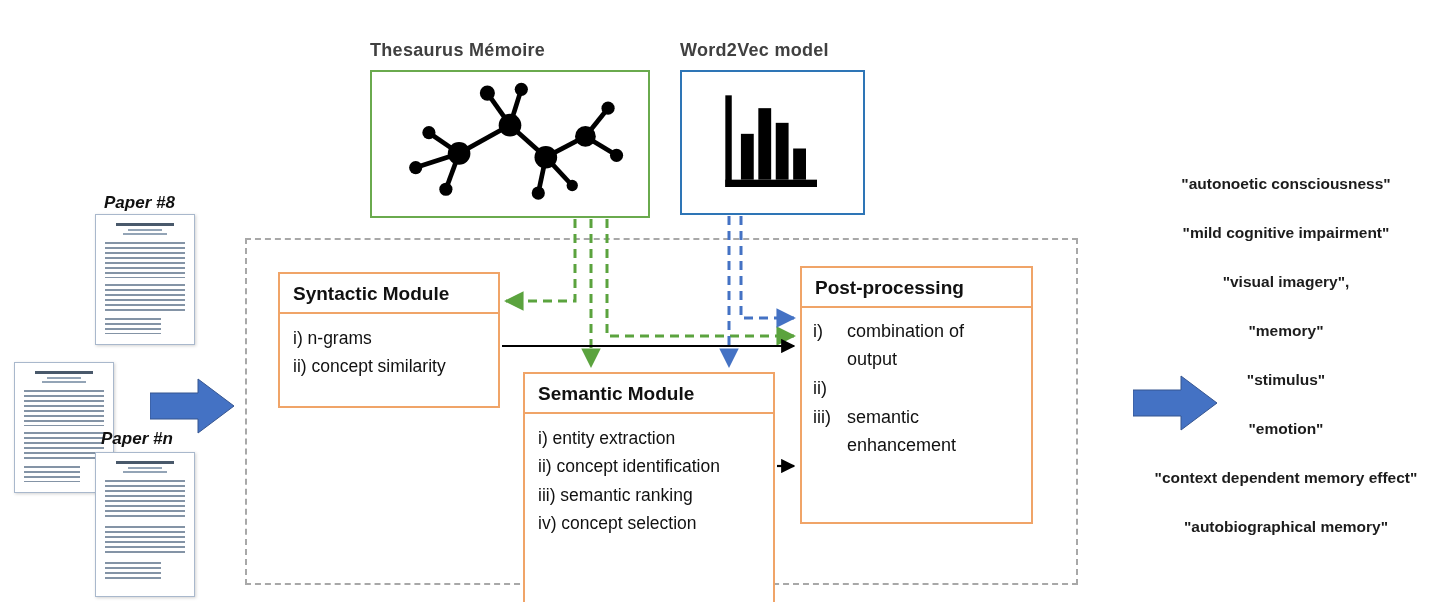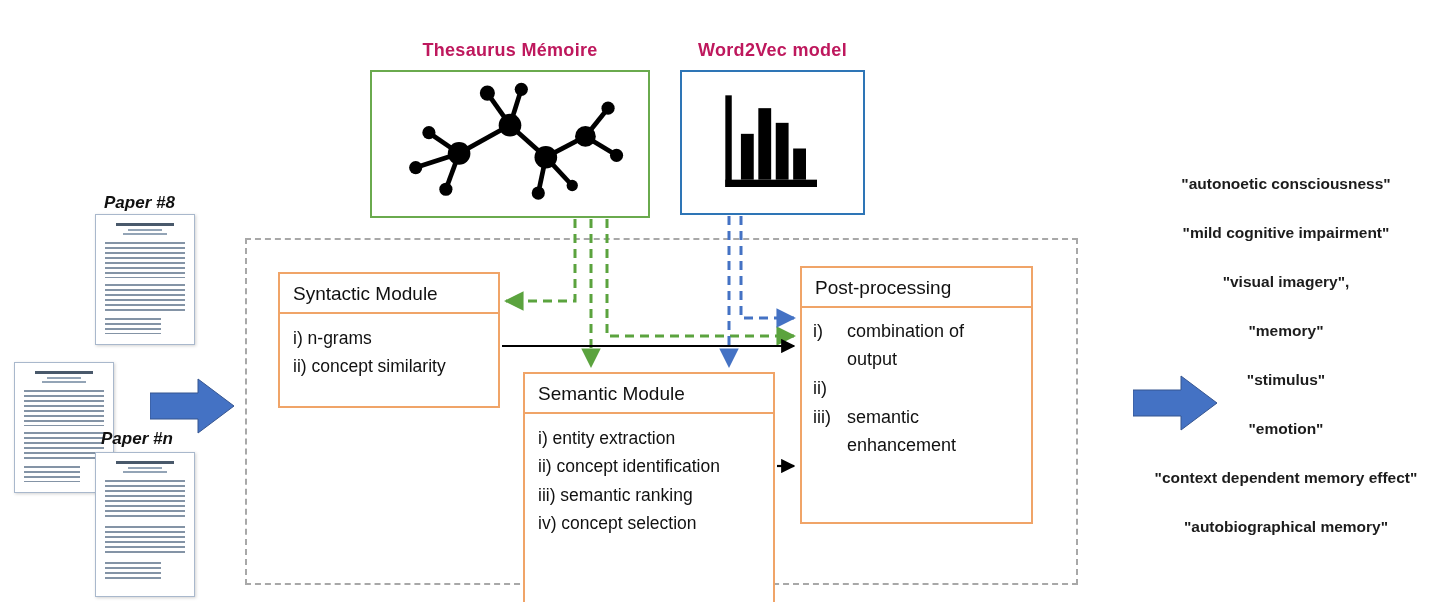--- a/index.html
+++ b/index.html
@@ -16,28 +16,28 @@
   .doc .t3{height:2px;background:#93a4b6;width:55%;margin:0 auto 7px;}
   .doc .par{background:repeating-linear-gradient(to bottom,#8494a6 0 2px,transparent 2px 5px);margin-bottom:6px;}
 
   
   .block-arrow{position:absolute;}
 
   
   .topbox{position:absolute;background:#fff;display:flex;align-items:center;justify-content:center;box-sizing:border-box;}
   .topbox.green{border:2px solid #6aaa4e;}
   .topbox.blue{border:2px solid #2e75b6;}
-  .toplabel{position:absolute;font-weight:bold;font-size:18px;color:#be185d;text-align:center;letter-spacing:.3px;}
+  .toplabel{position:absolute;font-weight:bold;font-size:18px;color:#404040;text-align:left;letter-spacing:.3px;}
 
   
   .dashed-frame{position:absolute;border:2px dashed #a8a8a8;box-sizing:border-box;background:transparent;}
 
   
   .module{position:absolute;background:#fff;border:2px solid #f0a468;box-sizing:border-box;}
-  .module .hdr{font-size:19px;font-weight:normal;padding:9px 13px 7px;border-bottom:2px solid #f0a468;color:#111;}
+  .module .hdr{font-size:19px;font-weight:bold;padding:9px 13px 7px;border-bottom:2px solid #f0a468;color:#111;}
   .module .body{padding:10px 13px;font-size:17.5px;line-height:1.62;color:#111;}
   .plist{display:flex;flex-direction:column;padding:10px 11px;gap:1px;}
   .pitem{display:flex;font-size:18px;line-height:1.55;}
   .pmarker{width:34px;flex:none;}
   .ptext{width:158px;}
 
   
   .terms{position:absolute;display:flex;flex-direction:column;gap:29px;align-items:center;}
   .term{font-weight:bold;font-size:15.5px;color:#1c1c1c;text-align:center;white-space:nowrap;line-height:20px;}
 

